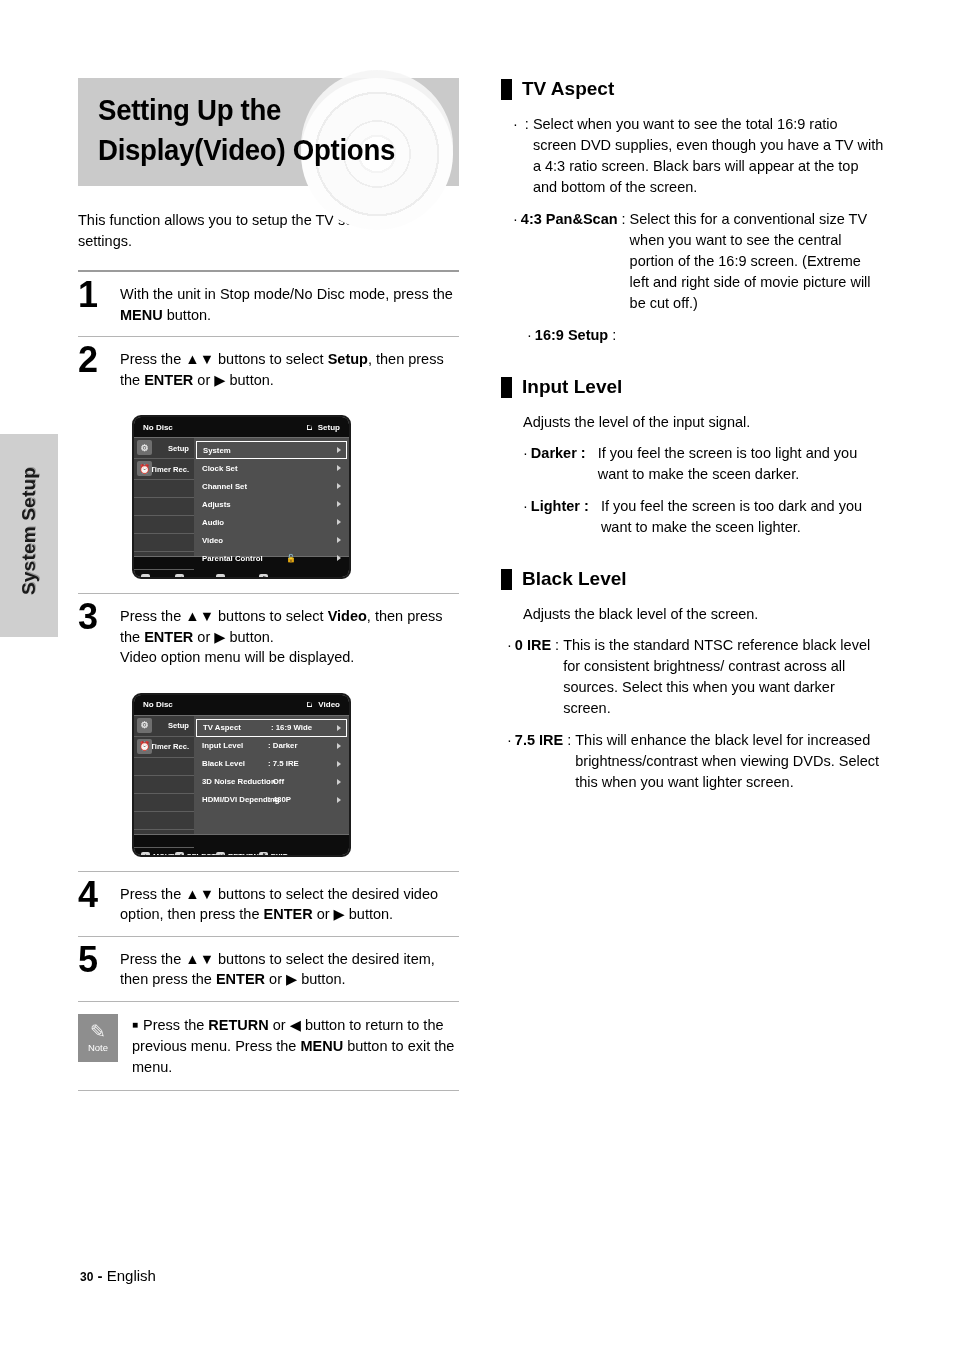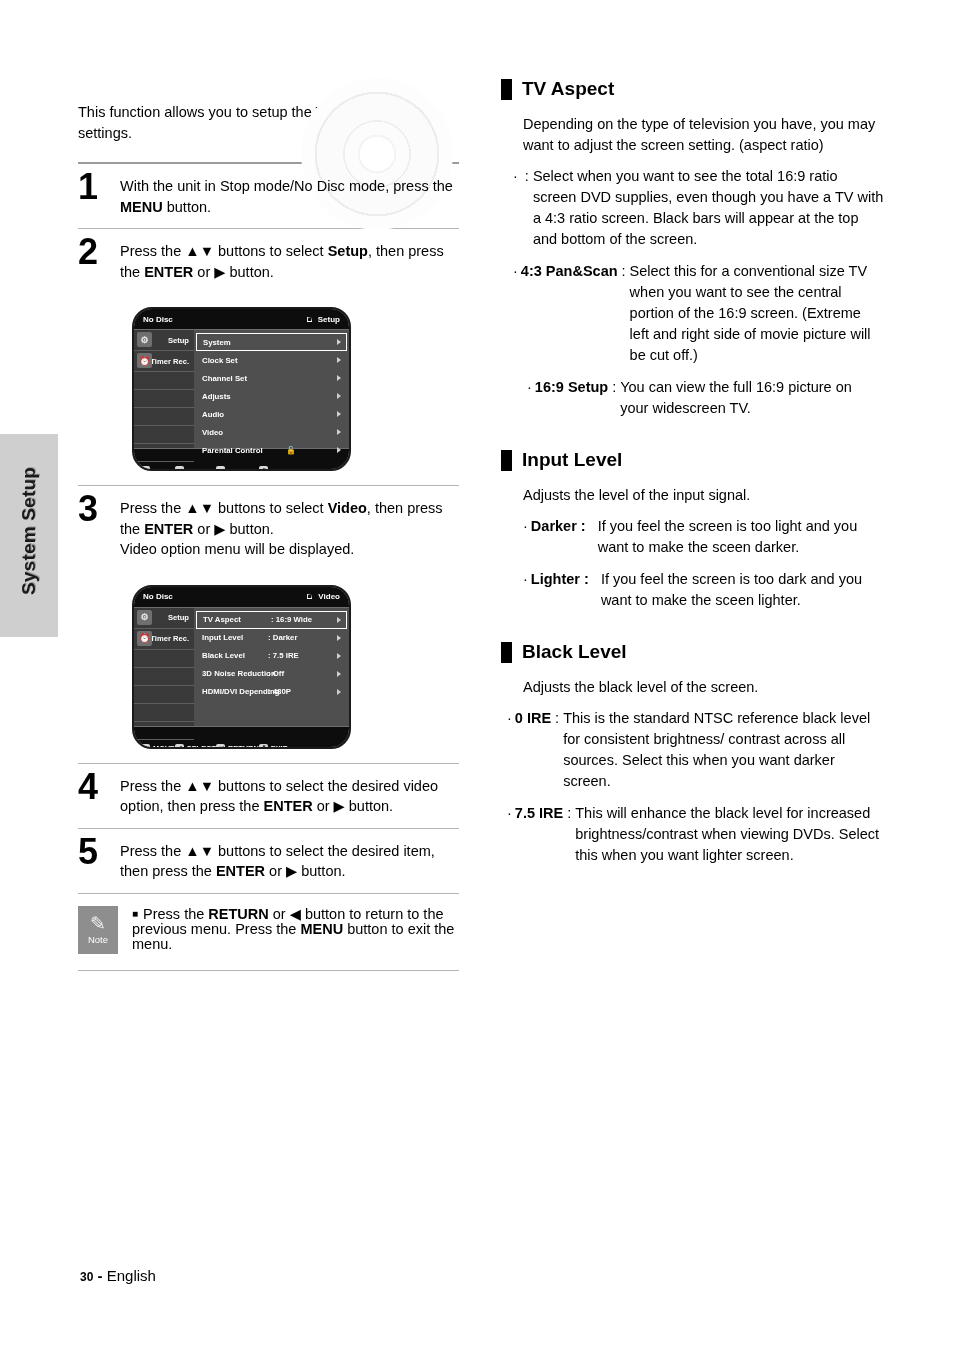--- a/index.html
+++ b/index.html
@@ -88,21 +88,21 @@
     font-family:"Liberation Sans",sans-serif;
   }
   .step .txt{font-size:14.5px;line-height:20.5px;}
   .step .txt b{font-weight:bold;}
 
   
   .osd{
     width:215px;height:160px;margin:14px 0 14px 54px;
     background:#404040;
     border:2px solid #1b1b1b;
-    border-radius:20px;
+    border-radius:9px;
     position:relative;overflow:hidden;
     font-size:7.2px;color:#fff;
     box-shadow:0 0 0 1px #fff inset;
   }
   .osd .osd-head{
     height:20px;background:#0d0d0d;
     display:flex;align-items:center;justify-content:space-between;
     padding:0 9px;border-bottom:1px solid #6d6d6d;
   }
   .osd .osd-head .hl{font-size:8px;font-weight:bold;}
@@ -154,21 +154,21 @@
   }
 
   
   #note{position:relative;padding:12px 0 12px 54px;min-height:52px;}
   #note .note-ic{
     position:absolute;left:0;top:12px;width:40px;height:48px;background:#8e8e8e;
     display:flex;flex-direction:column;align-items:center;justify-content:center;gap:1px;
   }
   #note .note-ic .pen{font-size:19px;line-height:19px;color:#f2f2f2;transform:rotate(0deg);}
   #note .note-ic .ntxt{font-size:9.5px;color:#fff;font-weight:normal;}
-  #note .note-body{font-size:14.5px;line-height:15px;}
+  #note .note-body{font-size:14.5px;line-height:21px;}
   #note .note-body .sq{font-size:10px;vertical-align:2px;margin-right:5px;}
 
   
   .sec-h{display:flex;align-items:center;gap:10px;margin:0 0 14px 0;}
   .sec-h .bar{width:11px;height:21px;background:#000;display:inline-block;}
   .sec-h .t{font-size:19px;font-weight:bold;}
   .sec-p{font-size:14.5px;line-height:21px;margin:0 0 6px 22px;}
   .bullets{margin:10px 0 0 0;padding:0;}
   .bl{display:flex;font-size:14.5px;line-height:21px;margin-bottom:11px;}
   .bl .dot{flex:0 0 auto;margin-right:3px;}
@@ -186,20 +186,29 @@
 </style>
 </head>
 <body>
 
 <div id="side-tab">
   <div class="tab-label">System Setup</div>
 </div>
 
 <div id="col-left">
 
+  <div id="banner">
+    <div class="disc">
+      <div class="disc-sheen"></div>
+    </div>
+    <h1>
+      <span>Setting Up the</span>
+      <span>Display(Video) Options</span>
+    </h1>
+  </div>
   <div id="banner-mask">
     <div class="disc-lower"></div>
   </div>
 
   <p id="intro">This function allows you to setup the TV screen settings.</p>
 
   <hr class="rule" style="margin-top:18px">
 
   <div class="step">
     <div class="num">1</div>
@@ -394,38 +403,36 @@
 
 </div>
 
 <div id="col-right">
 
   <div class="sect">
     <div class="sec-h">
       <i class="bar"></i>
       <span class="t">TV Aspect</span>
     </div>
-    <p class="sec-p">Depending on the type of television you have, you may want to adjust the screen setting. (aspect ratio)</p>
     <div class="bullets">
       <div class="bl" style="padding-left:12px">
         <span class="dot">·</span>
         <span class="colon">:</span>
         <span class="desc">Select when you want to see the total 16:9 ratio screen DVD supplies, even though you have a TV with a 4:3 ratio screen. Black bars will appear at the top and bottom of the screen.</span>
       </div>
       <div class="bl" style="padding-left:12px">
         <span class="dot">·</span>
         <span class="term">4:3 Pan&amp;Scan</span>
         <span class="colon">:</span>
         <span class="desc">Select this for a conventional size TV when you want to see the central portion of the 16:9 screen. (Extreme left and right side of movie picture will be cut off.)</span>
       </div>
       <div class="bl" style="padding-left:26px">
         <span class="dot">·</span>
         <span class="term">16:9 Setup</span>
         <span class="colon">:</span>
-        <span class="desc">You can view the full 16:9 picture on your widescreen TV.</span>
       </div>
     </div>
   </div>
 
   <div class="sect">
     <div class="sec-h">
       <i class="bar"></i>
       <span class="t">Input Level</span>
     </div>
     <p class="sec-p">Adjusts the level of the input signal.</p>

